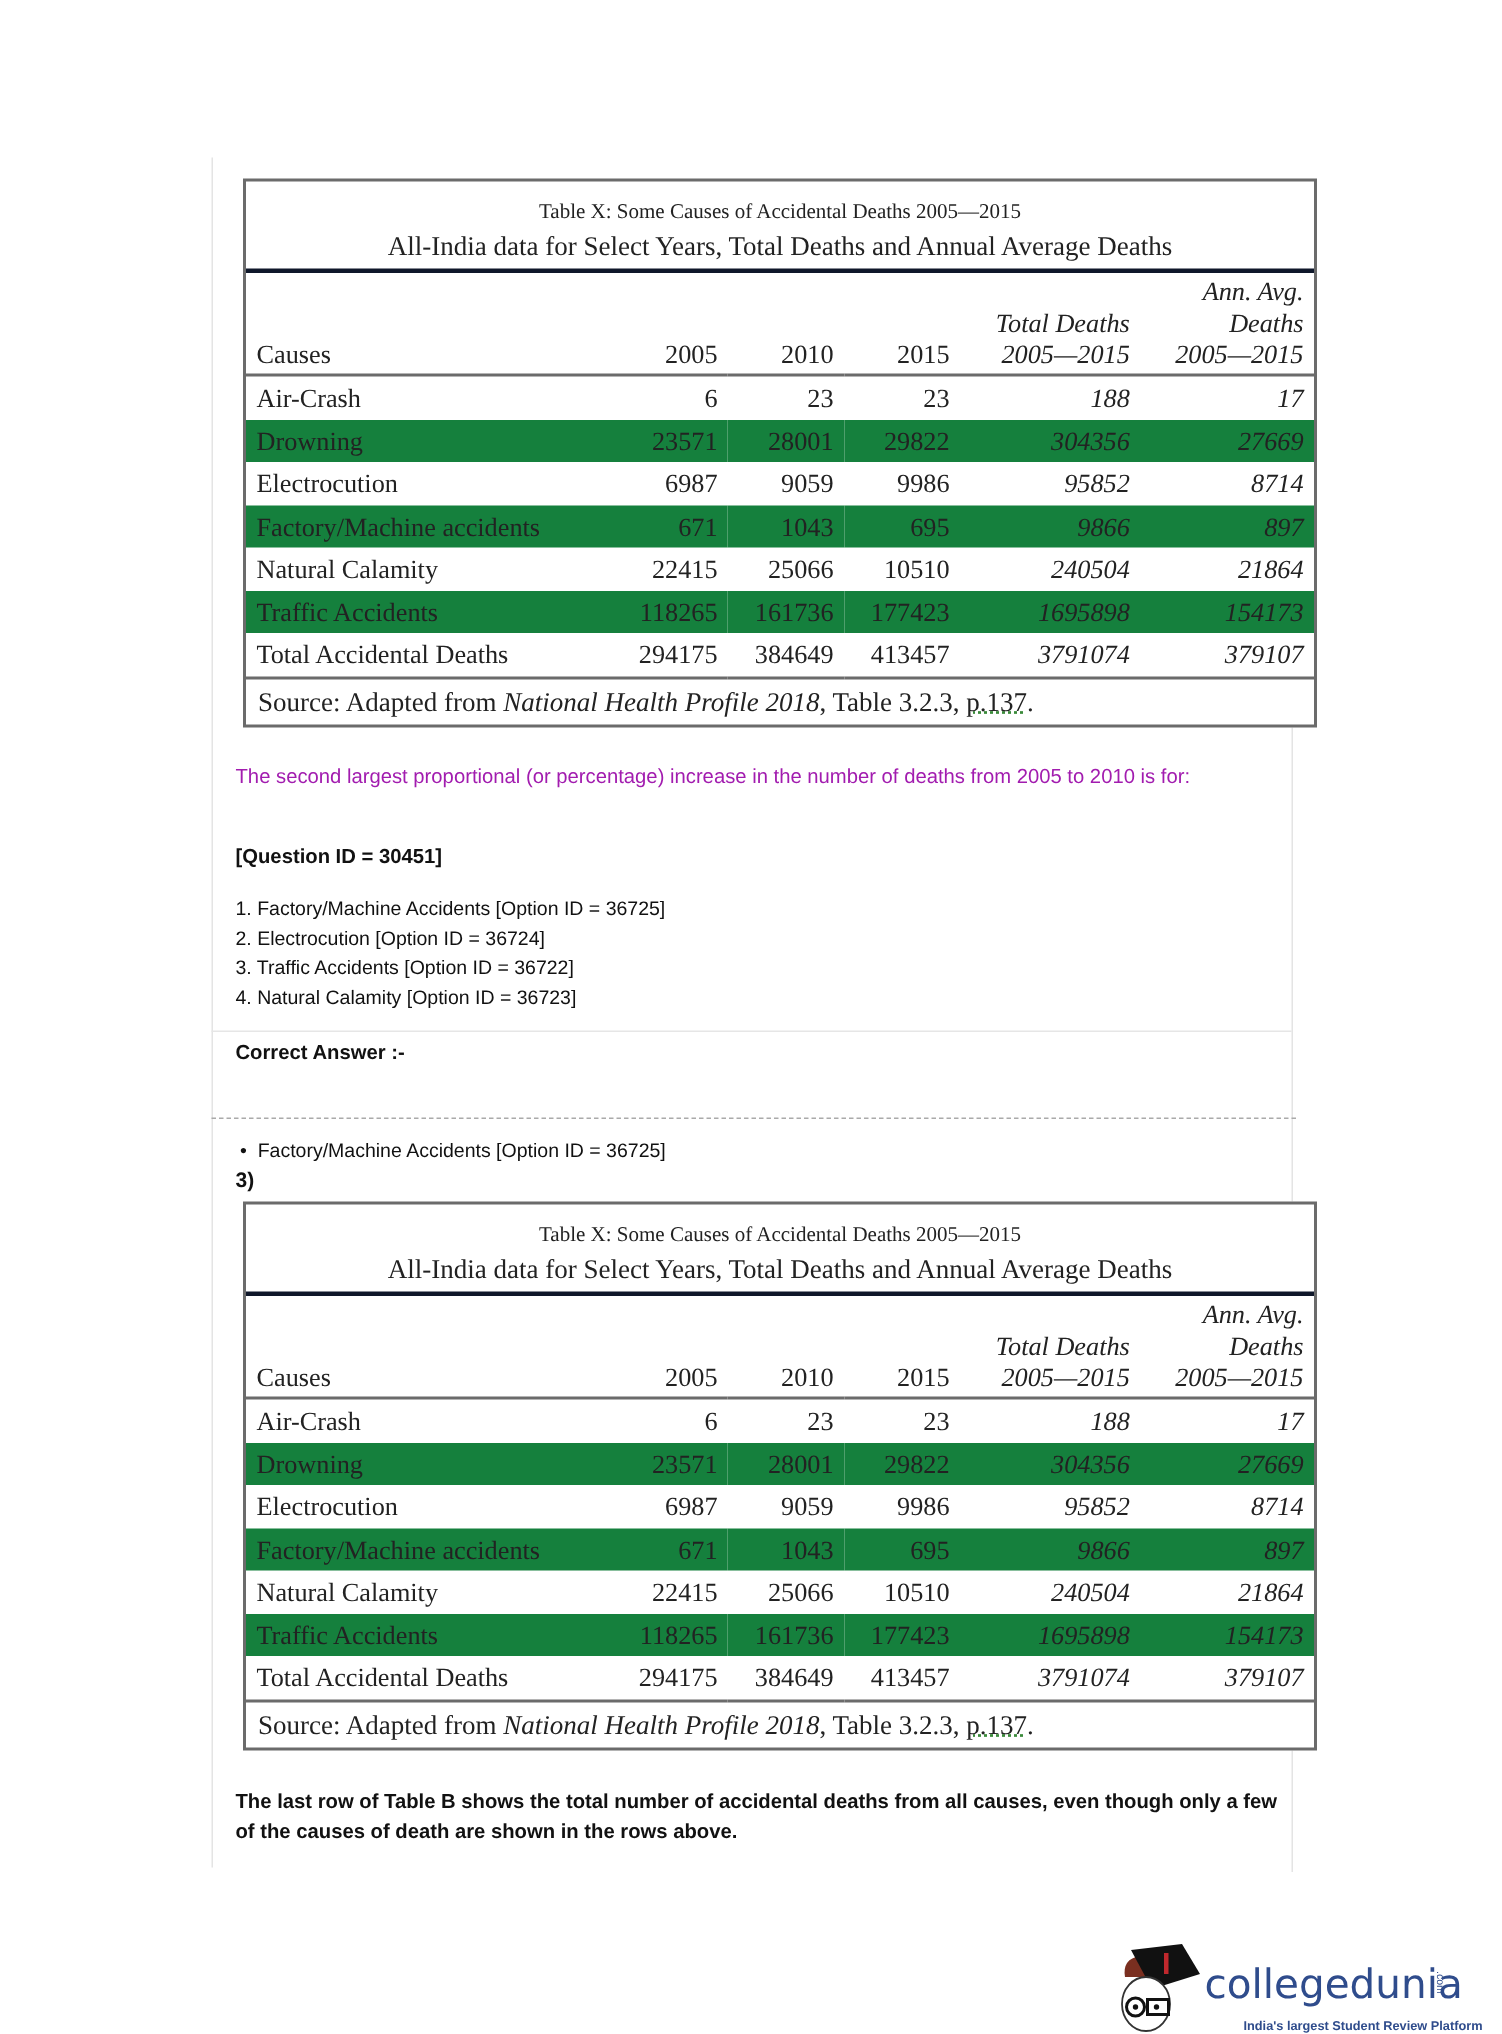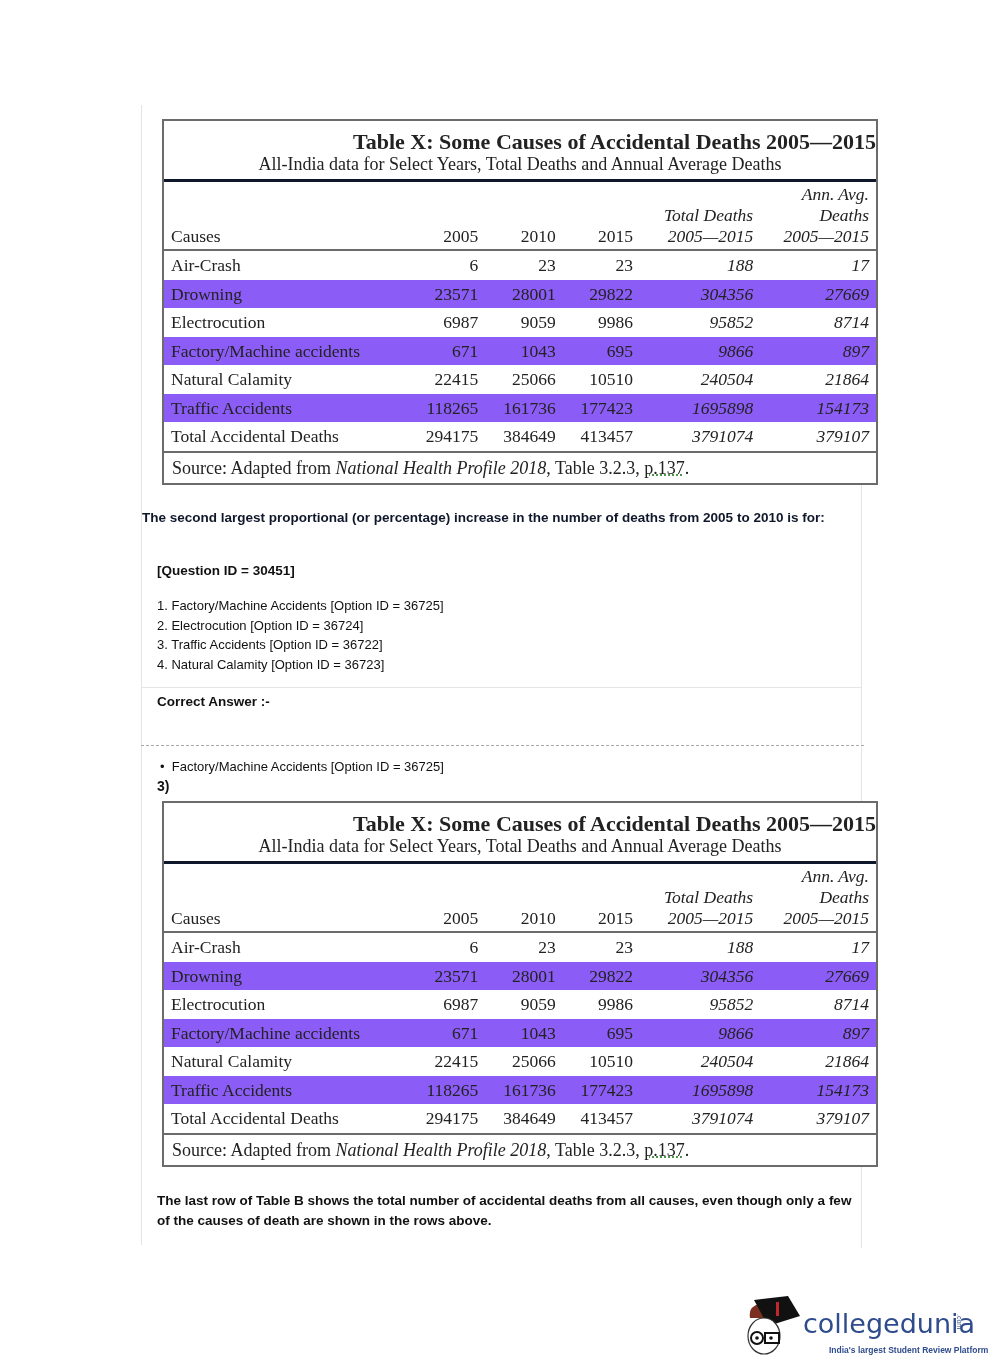--- a/index.html
+++ b/index.html
@@ -4,35 +4,35 @@
 <style>
   html, body { margin: 0; padding: 0; background: #ffffff; }
   body { width: 1001px; height: 1356px; position: relative; overflow: hidden; font-family: "Liberation Sans", sans-serif; color: #111; }
 
   .frame-left { position: absolute; left: 141px; top: 105px; width: 1px; height: 1140px; background: #e4e4e4; }
   .frame-right { position: absolute; left: 861px; top: 478px; width: 1px; height: 770px; background: #e4e4e4; }
 
   .tbl-wrap { position: absolute; left: 162px; width: 712px; border: 2px solid #6b6b6b; background: #fff; font-family: "Liberation Serif", serif; color: #222; }
   .tbl-wrap.t1 { top: 119px; }
   .tbl-wrap.t2 { top: 801px; }
-  .tbl-title { text-align: right; padding-top: 10px; font-weight: bold; font-size: 22px; line-height: 22px; }
+  .tbl-title { text-align: center; padding-top: 10px; font-weight: normal; font-size: 14px; line-height: 22px; }
   .tbl-sub { text-align: center; font-size: 18px; line-height: 22px; padding-bottom: 4px; border-bottom: 3px solid #0f172a; }
   table { border-collapse: collapse; width: 100%; font-size: 17.5px; }
   th, td { padding: 0 7px; line-height: 28.5px; white-space: nowrap; font-weight: normal; }
   thead th { vertical-align: bottom; line-height: 21px; padding-top: 2px; padding-bottom: 2px; border-bottom: 2px solid #6b6b6b; }
   th.c0, td.c0 { text-align: left; width: 230px; }
   td.num, th.num { text-align: right; }
   td.it, th.it { font-style: italic; }
-  tr.shaded td { background: #8b5cf6; }
+  tr.shaded td { background: #15803d; }
   tr.last td { border-bottom: 2px solid #6b6b6b; }
   .tbl-source { font-size: 18px; line-height: 30px; padding-left: 8px; }
   .tbl-source i { font-style: italic; }
   .tbl-source u { text-decoration: underline dotted #3a8a3a; }
 
-  .q-text { position: absolute; left: 142px; top: 508px; width: 690px; font-size: 13.5px; font-weight: bold; line-height: 20px; color: #0f172a; }
+  .q-text { position: absolute; left: 157px; top: 508px; width: 690px; font-size: 13.5px; font-weight: normal; line-height: 20px; color: #a21caf; }
   .qid { position: absolute; left: 157px; top: 563px; font-size: 13.5px; font-weight: bold; }
   .options { position: absolute; left: 157px; top: 596px; font-size: 13px; line-height: 19.5px; list-style: none; margin: 0; padding: 0; }
   .hr-solid { position: absolute; left: 141px; top: 687px; width: 720px; height: 1px; background: #e6e6e6; }
   .ans-h { position: absolute; left: 157px; top: 694px; font-size: 13.5px; font-weight: bold; }
   .ans-item { position: absolute; left: 160px; top: 717px; font-size: 13px; margin-top: 42px; }
   .hr-dashed { position: absolute; left: 141px; top: 745px; width: 723px; border-top: 1px dashed #aaa; }
   .q-num { position: absolute; left: 157px; top: 778px; font-size: 14px; font-weight: bold; }
   .q-text2 { position: absolute; left: 157px; top: 1191px; width: 700px; font-size: 13.5px; font-weight: bold; line-height: 20px; }
 
   .logo { position: absolute; left: 740px; top: 1296px; width: 235px; height: 72px; }

